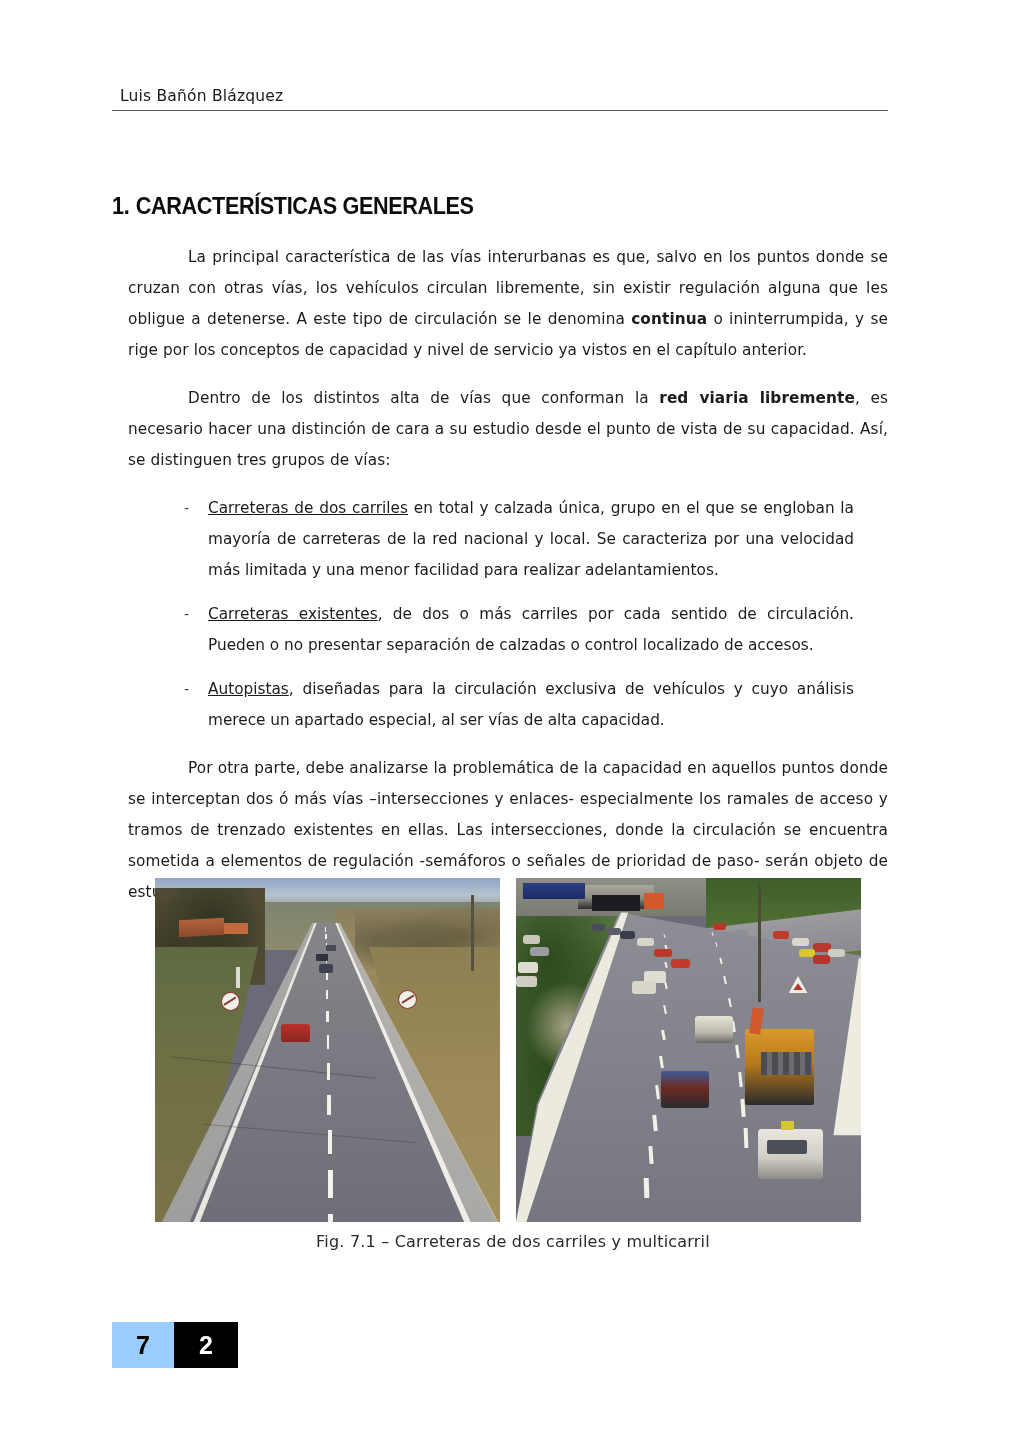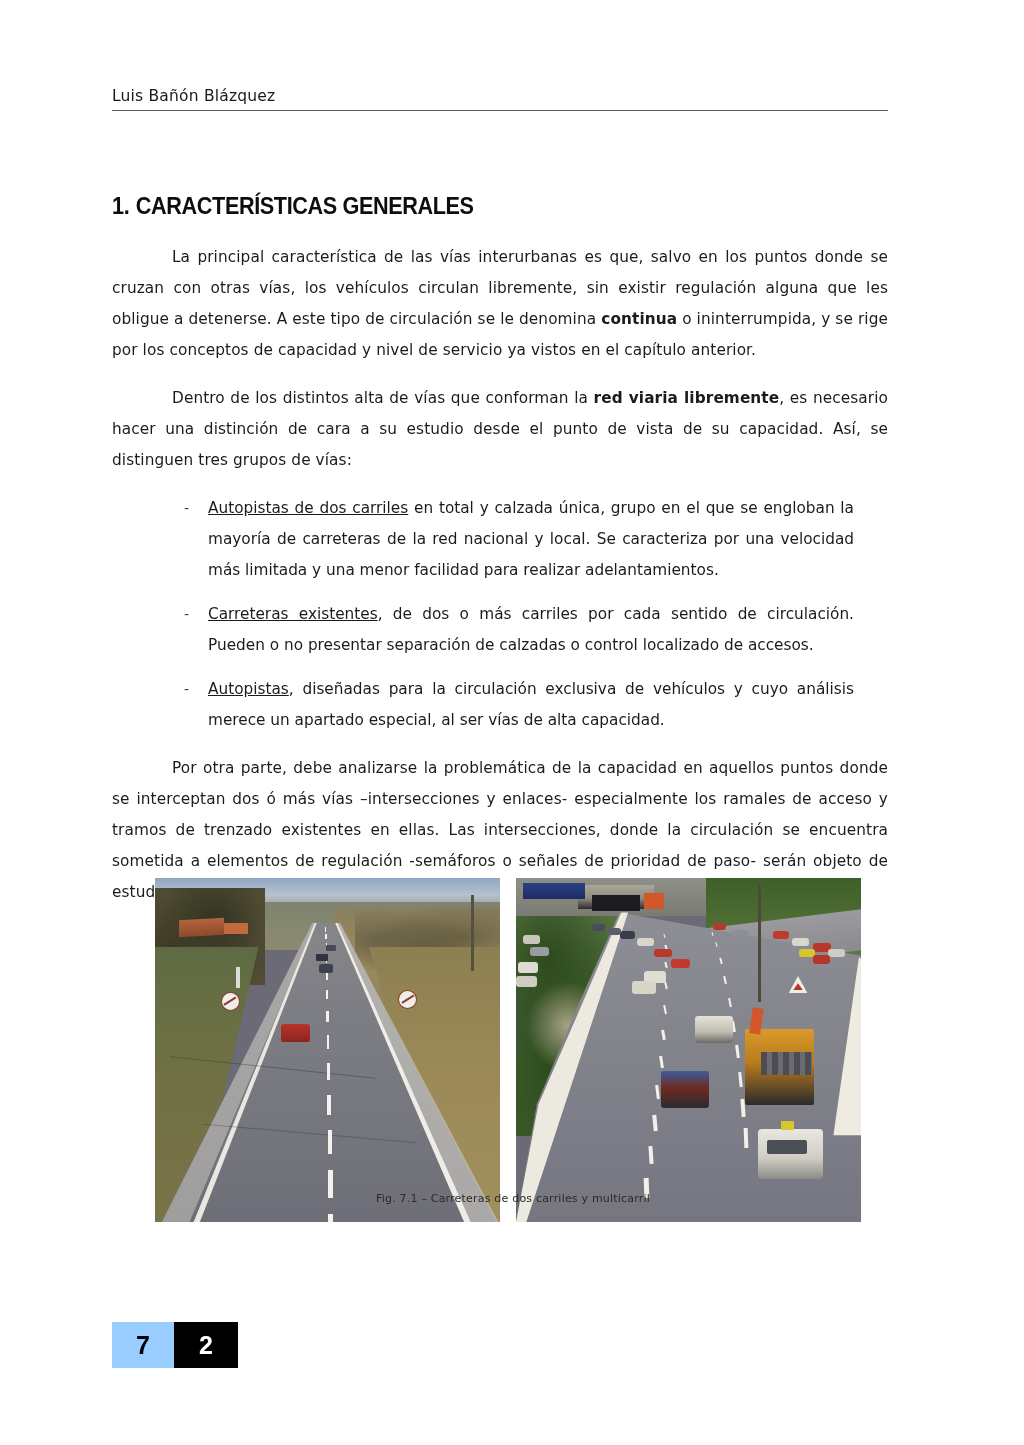--- a/index.html
+++ b/index.html
@@ -25,20 +25,21 @@
     top: 86px;
     width: 776px;
   }
   .header-name {
     font-family: "DejaVu Sans", sans-serif;
     font-size: 15.5px;
     color: #1a1a1a;
     letter-spacing: 0.2px;
     padding-bottom: 3px;
     display: inline-block;
+    margin-left: 8px;
   }
   .header-rule {
     position: absolute;
     left: 0;
     top: 24px;
     width: 776px;
     height: 1px;
     background: #5a5a5a;
   }
 
@@ -54,20 +55,21 @@
     font-family: "DejaVu Sans", sans-serif;
     font-size: 15.3px;
     line-height: 31px;
     color: #1b1b1b;
     text-align: justify;
     text-justify: inter-word;
     letter-spacing: 0.1px;
   }
   p.body.indent {
     text-indent: 60px;
+    margin-left: 16px;
   }
   .gap-sm { height: 17px; }
   .gap-md { height: 22px; }
   .gap-lg { height: 28px; }
 
   b, .bold { font-weight: bold; }
   .ul { text-decoration: underline; }
 
   
   .section-heading {
@@ -403,25 +405,25 @@
     content: ""; position: absolute; left: 24%; top: 42%;
     width: 52%; height: 40%;
     background: #b5362b;
     clip-path: polygon(50% 0, 100% 100%, 0 100%);
   }
 
   
   .caption {
     position: absolute;
     left: 155px;
-    top: 1192px;
+    top: 1232px;
     width: 716px;
     text-align: center;
     font-family: "DejaVu Sans", sans-serif;
-    font-size: 11px;
+    font-size: 16px;
     color: #2a2a2a;
     letter-spacing: 0.2px;
   }
 
   
   .pagenum {
     position: absolute;
     left: 112px;
     top: 1322px;
     display: flex;
@@ -470,21 +472,21 @@
 
     <div class="gap-sm"></div>
 
     <p class="body indent"><span>Dentro de los distintos alta de vías que conforman la </span><b>red viaria libremente</b><span>, es necesario hacer una distinción de cara a su estudio desde el punto de vista de su capacidad. Así, se distinguen tres grupos de vías:</span></p>
 
     <div class="gap-sm"></div>
 
     <ul class="dash-list">
       <li>
         <span class="dash">-</span>
-        <span class="ul">Autopistas de dos carriles</span><span> en total y calzada única, grupo en el que se engloban la mayoría de carreteras de la red nacional y local. Se caracteriza por una velocidad más limitada y una menor facilidad para realizar adelantamientos.</span>
+        <span class="ul">Carreteras de dos carriles</span><span> en total y calzada única, grupo en el que se engloban la mayoría de carreteras de la red nacional y local. Se caracteriza por una velocidad más limitada y una menor facilidad para realizar adelantamientos.</span>
       </li>
       <li>
         <span class="dash">-</span>
         <span class="ul">Carreteras existentes</span><span>, de dos o más carriles por cada sentido de circulación. Pueden o no presentar separación de calzadas o control localizado de accesos.</span>
       </li>
       <li>
         <span class="dash">-</span>
         <span class="ul">Autopistas</span><span>, diseñadas para la circulación exclusiva de vehículos y cuyo análisis merece un apartado especial, al ser vías de alta capacidad.</span>
       </li>
     </ul>

